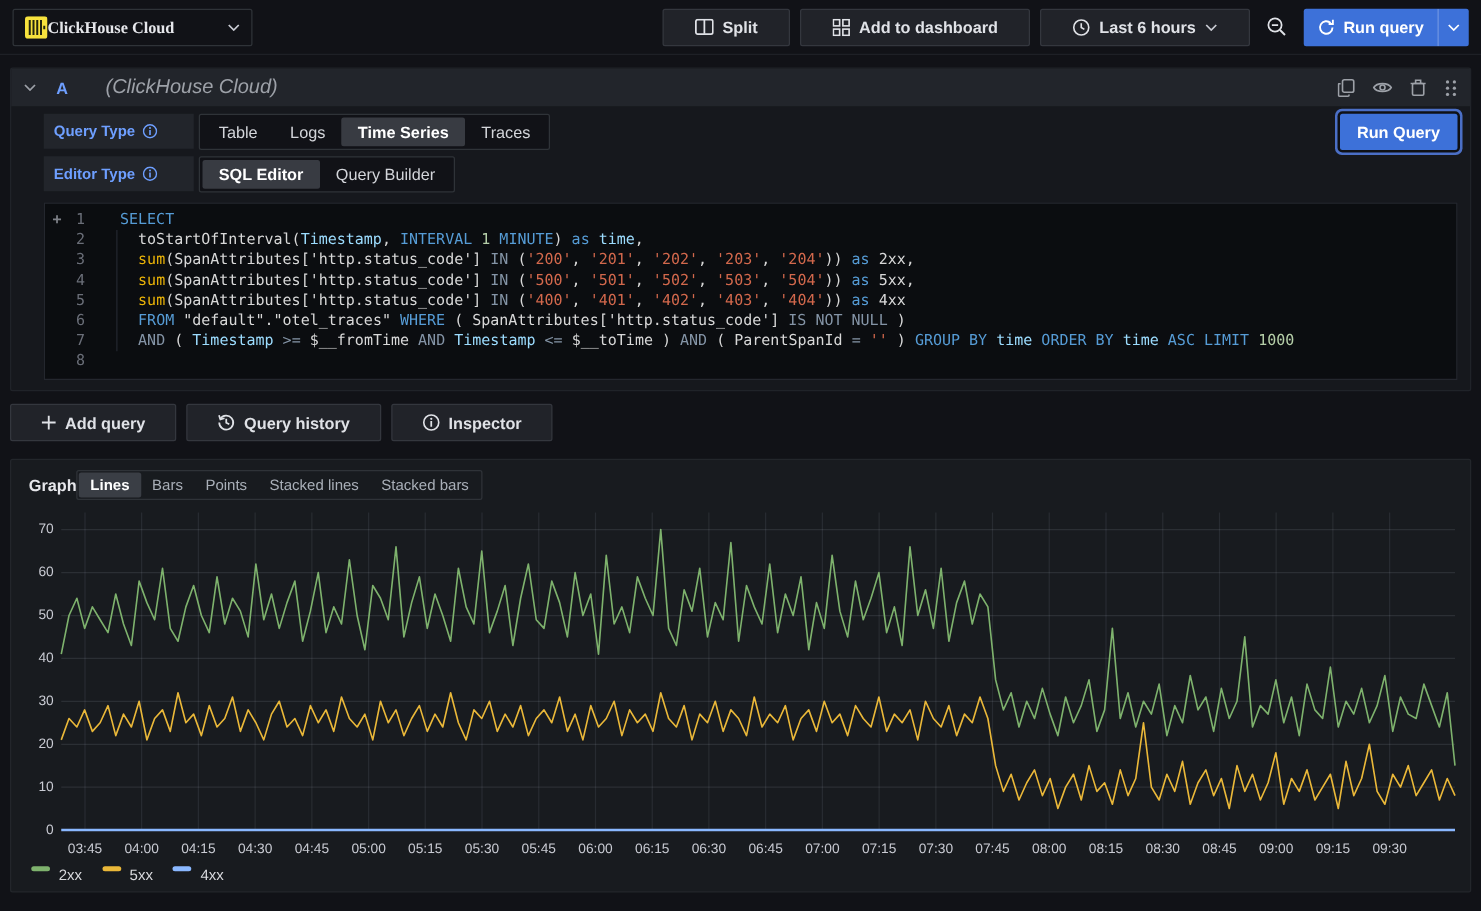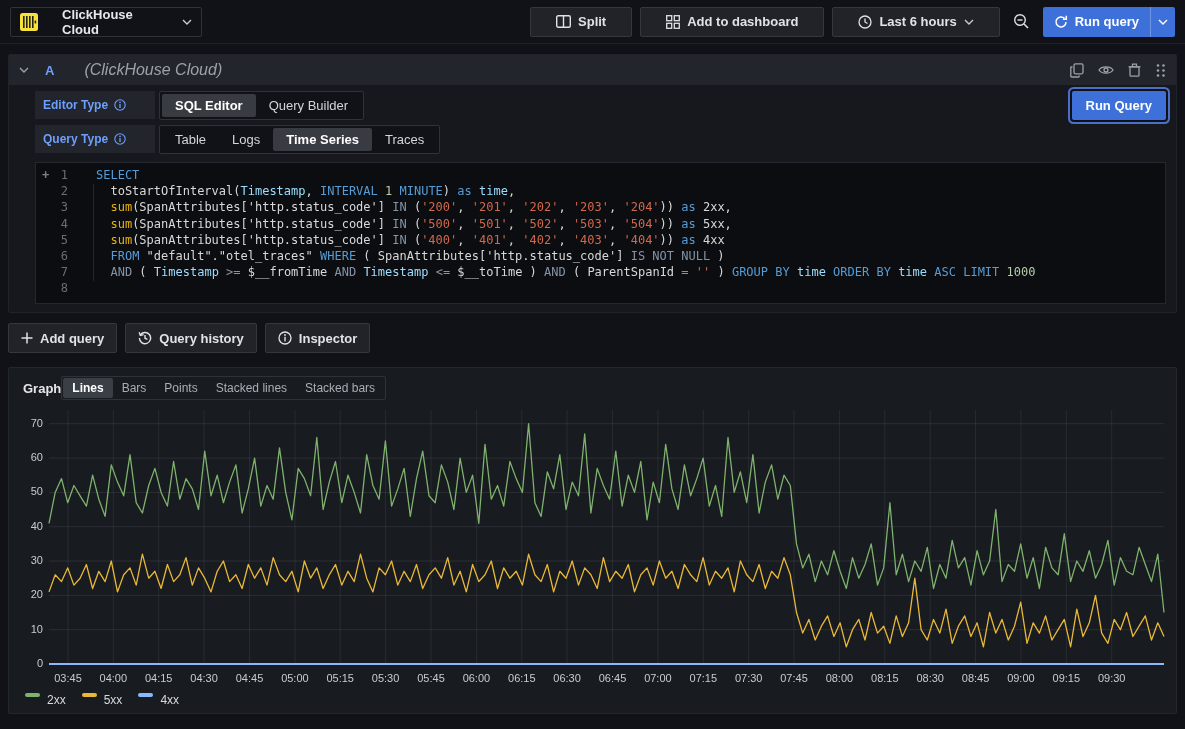--- a/index.html
+++ b/index.html
@@ -3,22 +3,22 @@
 <meta charset="utf-8">
 <style>
   * { margin:0; padding:0; box-sizing:border-box; }
   html,body { width:1185px; height:729px; background:#111217; overflow:hidden;
     font-family:"Liberation Sans", sans-serif; color:#D8D9DD; }
   svg { display:block; }
 
   
   .topbar { height:44px; display:flex; align-items:center; justify-content:space-between;
     padding:0 10px; border-bottom:1px solid #1E2026; }
-  .ds-picker { display:flex; align-items:center; gap:24px; height:30px; width:192px;
-    padding:0 9px; border:1px solid #2F3338; border-radius:2px; background:#111217; cursor:pointer; }
+  .ds-picker { display:flex; align-items:center; gap:0; height:30px; width:192px;
+    padding:0 9px; border:1px solid #2F3338; border-radius:2px; background:#111217; cursor:pointer;font-family:Liberation Serif, serif; }
   .ds-picker .lbl { font-size:13px; font-weight:600; color:#E6E7EB; flex:1; }
   .topbar-right { display:flex; align-items:center; gap:8px; }
   .tb-btn { display:inline-flex; align-items:center; gap:7px; height:30px; padding:0 25px;
     background:#212329; border:1px solid #34373E; border-radius:2px; color:#E0E2E7;
     font-size:13px; font-weight:600; cursor:pointer; }
   .icon-btn { border:none; background:transparent; padding:0 5px; }
   .runq { display:flex; align-items:stretch; height:30px; border-radius:2px; overflow:hidden;
     background:#3D71D9; cursor:pointer; }
   .runq .main { display:flex; align-items:center; gap:7px; padding:0 11px; font-size:13px;
     font-weight:600; color:#fff; }
@@ -51,21 +51,21 @@
   .code-line { display:flex; white-space:pre; }
   .gutter { position:relative; width:48px; text-align:right; padding-right:16px; color:#6A6E78; flex:none; }
   .gutter .gplus { position:absolute; left:6px; top:0; color:#7D8087; font-weight:700; }
   .code-text { padding-left:12px; color:#D8D8D8; }
   .guide { position:absolute; left:57px; top:21px; width:1px; height:97px; background:#23262E; }
   .tok-kw { color:#569CD6; } .tok-id { color:#9CDCFE; } .tok-num { color:#B5CEA8; }
   .tok-str { color:#D2684C; } .tok-fn { color:#eab308; } .tok-op { color:#8494A6; } .tok-pl { color:#D8D8D8; }
 
   
   .actions-row { display:flex; gap:8px; margin:10px 8px 0; }
-  .act-btn { display:inline-flex; align-items:center; gap:7px; height:30px; padding:0 12px;
+  .act-btn { display:inline-flex; align-items:center; gap:7px; height:30px; padding:0 24px;
     background:#212329; border:1px solid #34373E; border-radius:2px; color:#E0E2E7;
     font-size:13px; font-weight:600; cursor:pointer; }
 
   
   .graph-panel { margin:14px 8px 0; background:#181B1F; border:1px solid #23262B; border-radius:2px;
     padding:8px 10px 6px; }
   .g-header { display:flex; align-items:center; height:24px; margin-bottom:2px; }
   .g-title { font-size:13px; font-weight:700; color:#E6E7EB; padding-left:4px; }
   .mode-group { display:flex; align-items:center; border:1px solid #2F3338; border-radius:2px; padding:1px; }
   .mode-item { padding:3px 9px; font-size:12px; color:#A9AFB8; cursor:pointer; border-radius:2px; }
@@ -178,47 +178,47 @@
               <circle cx="8.5" cy="12.5" r="1.3"></circle>
           </g>
         </svg>
       </span>
     </div>
     <div class="q-body">
       <button class="run-query2">Run Query</button>
 
       <div class="form-row">
         <div class="f-label">
+          <span>Query Type</span>
+          <svg width="12" height="12" viewBox="0 0 12 12">
+            <circle cx="6" cy="6" r="5.2" fill="none" stroke="#6E9FFF" stroke-width="1.1"></circle>
+            <circle cx="6" cy="3.4" r="0.8" fill="#6E9FFF"></circle>
+            <rect x="5.35" y="5" width="1.3" height="4" fill="#6E9FFF"></rect>
+          </svg>
+        </div>
+        <div class="seg-group" id="query-type-group">
+            <div class="seg-item">Table</div>
+            <div class="seg-item">Logs</div>
+            <div class="seg-item active">Time Series</div>
+            <div class="seg-item">Traces</div>
+          </div>
+      </div>
+
+      <div class="form-row">
+        <div class="f-label">
           <span>Editor Type</span>
           <svg width="12" height="12" viewBox="0 0 12 12">
             <circle cx="6" cy="6" r="5.2" fill="none" stroke="#6E9FFF" stroke-width="1.1"></circle>
             <circle cx="6" cy="3.4" r="0.8" fill="#6E9FFF"></circle>
             <rect x="5.35" y="5" width="1.3" height="4" fill="#6E9FFF"></rect>
           </svg>
         </div>
         <div class="seg-group" id="editor-type-group">
             <div class="seg-item active">SQL Editor</div>
             <div class="seg-item">Query Builder</div>
-          </div>
-      </div>
-
-      <div class="form-row">
-        <div class="f-label">
-          <span>Query Type</span>
-          <svg width="12" height="12" viewBox="0 0 12 12">
-            <circle cx="6" cy="6" r="5.2" fill="none" stroke="#6E9FFF" stroke-width="1.1"></circle>
-            <circle cx="6" cy="3.4" r="0.8" fill="#6E9FFF"></circle>
-            <rect x="5.35" y="5" width="1.3" height="4" fill="#6E9FFF"></rect>
-          </svg>
-        </div>
-        <div class="seg-group" id="query-type-group">
-            <div class="seg-item">Table</div>
-            <div class="seg-item">Logs</div>
-            <div class="seg-item active">Time Series</div>
-            <div class="seg-item">Traces</div>
           </div>
       </div>
 
       <div class="code-editor" id="code-editor">
         <div class="guide"></div>
       <div class="code-line"><span class="gutter"><span class="gplus">+</span>1</span><span class="code-text"><span class="tok-kw">SELECT</span></span></div>
           <div class="code-line"><span class="gutter">2</span><span class="code-text"><span class="tok-pl">  toStartOfInterval(</span><span class="tok-id">Timestamp</span><span class="tok-pl">, </span><span class="tok-kw">INTERVAL</span><span class="tok-pl"> </span><span class="tok-num">1</span><span class="tok-pl"> </span><span class="tok-kw">MINUTE</span><span class="tok-pl">) </span><span class="tok-kw">as</span><span class="tok-pl"> </span><span class="tok-id">time</span><span class="tok-pl">,</span></span></div>
           <div class="code-line"><span class="gutter">3</span><span class="code-text"><span class="tok-pl">  </span><span class="tok-fn">sum</span><span class="tok-pl">(SpanAttributes['http.status_code'] </span><span class="tok-op">IN</span><span class="tok-pl"> (</span><span class="tok-str">'200'</span><span class="tok-pl">, </span><span class="tok-str">'201'</span><span class="tok-pl">, </span><span class="tok-str">'202'</span><span class="tok-pl">, </span><span class="tok-str">'203'</span><span class="tok-pl">, </span><span class="tok-str">'204'</span><span class="tok-pl">)) </span><span class="tok-kw">as</span><span class="tok-pl"> 2xx,</span></span></div>
           <div class="code-line"><span class="gutter">4</span><span class="code-text"><span class="tok-pl">  </span><span class="tok-fn">sum</span><span class="tok-pl">(SpanAttributes['http.status_code'] </span><span class="tok-op">IN</span><span class="tok-pl"> (</span><span class="tok-str">'500'</span><span class="tok-pl">, </span><span class="tok-str">'501'</span><span class="tok-pl">, </span><span class="tok-str">'502'</span><span class="tok-pl">, </span><span class="tok-str">'503'</span><span class="tok-pl">, </span><span class="tok-str">'504'</span><span class="tok-pl">)) </span><span class="tok-kw">as</span><span class="tok-pl"> 5xx,</span></span></div>
           <div class="code-line"><span class="gutter">5</span><span class="code-text"><span class="tok-pl">  </span><span class="tok-fn">sum</span><span class="tok-pl">(SpanAttributes['http.status_code'] </span><span class="tok-op">IN</span><span class="tok-pl"> (</span><span class="tok-str">'400'</span><span class="tok-pl">, </span><span class="tok-str">'401'</span><span class="tok-pl">, </span><span class="tok-str">'402'</span><span class="tok-pl">, </span><span class="tok-str">'403'</span><span class="tok-pl">, </span><span class="tok-str">'404'</span><span class="tok-pl">)) </span><span class="tok-kw">as</span><span class="tok-pl"> 4xx</span></span></div>

